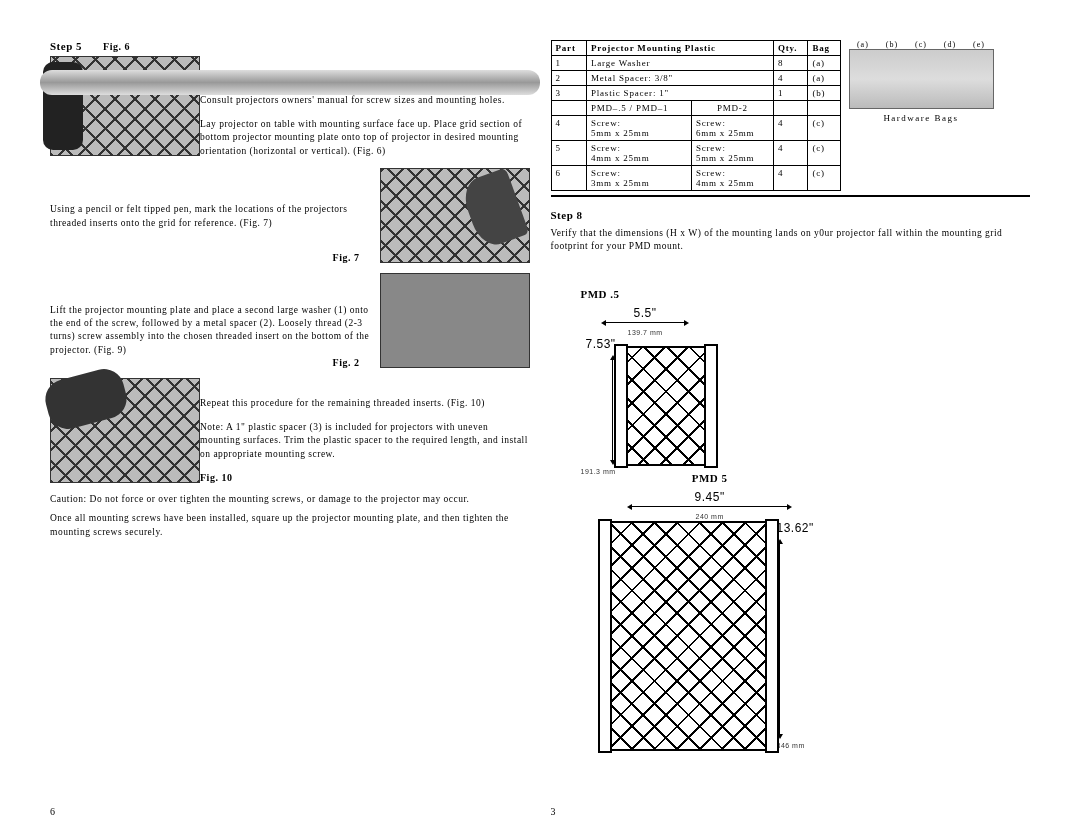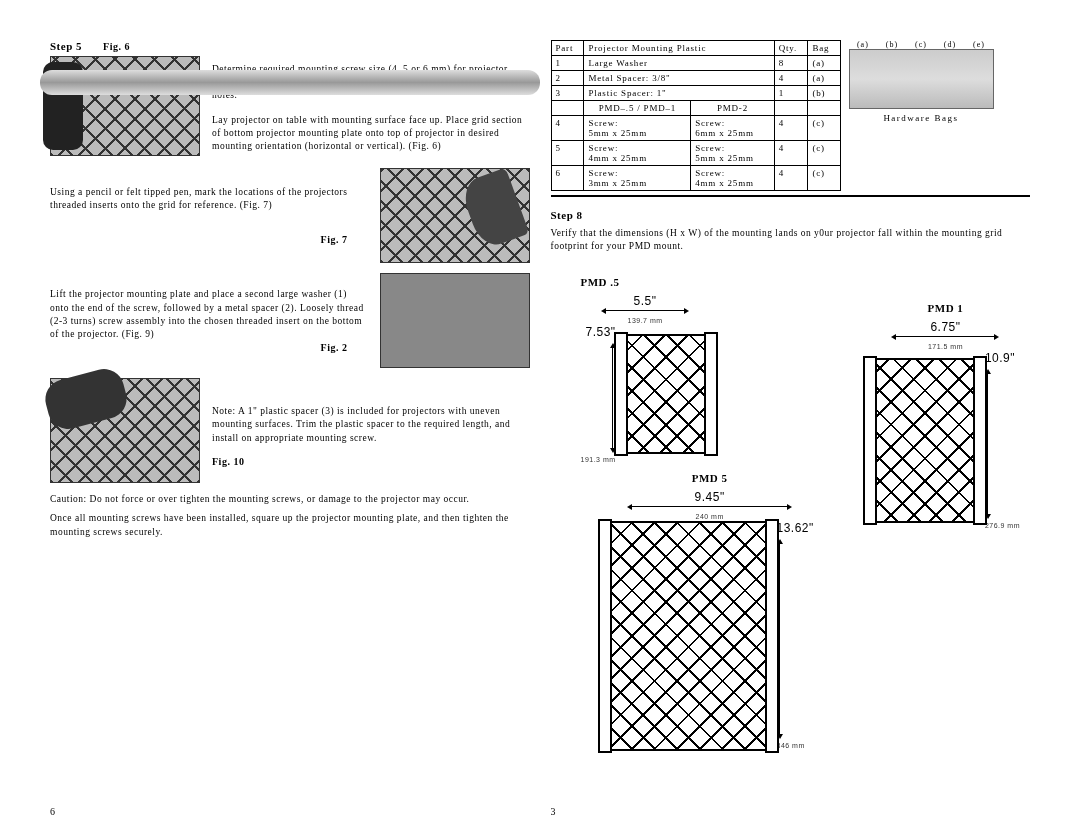--- a/index.html
+++ b/index.html
@@ -37,22 +37,22 @@
     font-size: 9px;
     width: 290px;
   }
   table.parts th, table.parts td {
     border: 1px solid #000;
     padding: 2px 4px;
     text-align: left;
     vertical-align: top;
     letter-spacing: 0.8px;
   }
-  table.parts th { font-weight: normal; }
-  .section-row { display:flex; gap:12px; align-items:center; margin-bottom:10px; }
+  table.parts th { font-weight: bold; }
+  .section-row { display:flex; align-items:flex-end; margin-bottom:10px; }
   .page-num { position:absolute; bottom:2px; font-size:10px; letter-spacing:0; }
   .left-page .page-num { left:10px; }
   .right-page .page-num { left:10px; }
 
   
   .grid-box {
     background:#fff;
     border:2px solid #000;
     position:relative;
     background-image:
@@ -131,20 +131,21 @@
     <div class="img-placeholder" style="width:150px;height:95px;background:#888">
       <div style="position:absolute;left:0;top:30px;right:0;height:25px;background:linear-gradient(#ddd,#999,#ddd);border-radius:12px"></div>
     </div>
   </div>
 
   <div class="section-row">
     <div class="img-placeholder diamond-pattern" style="width:150px;height:105px">
       <div style="position:absolute;left:-5px;top:-5px;width:80px;height:50px;background:#333;border-radius:20px;transform:rotate(-15deg)"></div>
     </div>
     <div style="flex:1">
+      <p class="body-text">Repeat this procedure for the remaining threaded inserts. (Fig. 10)</p>
       <br>
       <p class="body-text">Note: A 1" plastic spacer (3) is included for projectors with uneven mounting surfaces. Trim the plastic spacer to the required length, and install on appropriate mounting screw.</p>
       <br>
       <div class="fig-label">Fig. 10</div>
     </div>
   </div>
 
   <p class="body-text" style="margin-top:6px">Caution: Do not force or over tighten the mounting screws, or damage to the projector may occur.</p>
   <p class="body-text" style="margin-top:6px">Once all mounting screws have been installed, square up the projector mounting plate, and then tighten the mounting screws securely.</p>
 
@@ -175,21 +176,21 @@
             <td>(a)</td>
           </tr>
       <tr>
             <td>3</td>
             <td colspan="2">Plastic Spacer: 1"</td>
             <td>1</td>
             <td>(b)</td>
           </tr>
       <tr>
             <td></td>
-            <td style="text-align:center">PMD–.5 / PMD–1</td>
+            <td style="text-align:left">PMD–.5 / PMD–1</td>
             <td style="text-align:center">PMD-2</td>
             <td></td>
             <td></td>
           </tr>
       <tr>
             <td>4</td>
             <td style="white-space:pre-line">Screw:
 5mm x 25mm</td>
             <td style="white-space:pre-line">Screw:
 6mm x 25mm</td>
@@ -229,61 +230,41 @@
     </div>
   </div>
 
   <div style="border-top:2px solid #000;margin-top:4px"></div>
 
   <div class="step-header" style="margin-top:12px">Step 8</div>
   <p class="body-text">Verify that the dimensions (H x W) of the mounting lands on y0ur projector fall within the mounting grid footprint for your PMD mount.</p>
 
   <div style="position:relative;height:500px;margin-top:18px">
 
-    <div style="position:absolute;left:30px;top:4px">
+    <div style="position:absolute;left:30px;top:16px">
       <div class="step-header">PMD .5</div>
       <div style="text-align:center">
         <span class="dim-label">5.5"</span><br>
         <div class="arrow-h" style="width:88px;margin:0 auto">
             <div class="line"></div>
           </div>
         <span class="dim-mm">139.7 mm</span>
       </div>
       <div style="display:flex;align-items:center;gap:6px">
         <div style="text-align:right">
           <span class="dim-label">7.53"</span><br>
           <div class="arrow-v" style="height:110px;display:inline-flex">
               <div class="line"></div>
             </div><br>
           <span class="dim-mm" style="display:inline-block;margin-top:-60px">191.3 mm</span>
         </div>
         <div class="grid-box" style="width:88px;height:120px"></div>
       </div>
     </div>
 
-    <div style="position:absolute;right:10px;top:30px">
-      <div class="step-header" style="text-align:center">PMD 1</div>
-      <div style="text-align:center">
-        <span class="dim-label">6.75"</span><br>
-        <div class="arrow-h" style="width:108px;margin:0 auto">
-            <div class="line"></div>
-          </div>
-        <span class="dim-mm">171.5 mm</span>
-      </div>
-      <div style="display:flex;align-items:center;gap:6px">
-        <div class="grid-box" style="width:108px;height:165px"></div>
-        <div style="text-align:left">
-          <span class="dim-label">10.9"</span><br>
-          <div class="arrow-v" style="height:150px;display:inline-flex">
-              <div class="line"></div>
-            </div><br>
-          <span class="dim-mm" style="display:inline-block;margin-top:-80px">276.9 mm</span>
-        </div>
-      </div>
-    </div>
 
     <div style="position:absolute;left:55px;top:200px">
       <div class="step-header" style="text-align:center">PMD 5</div>
       <div style="text-align:center">
         <span class="dim-label">9.45"</span><br>
         <div class="arrow-h" style="width:165px;margin:0 auto">
             <div class="line"></div>
           </div>
         <span class="dim-mm">240 mm</span>
       </div>

